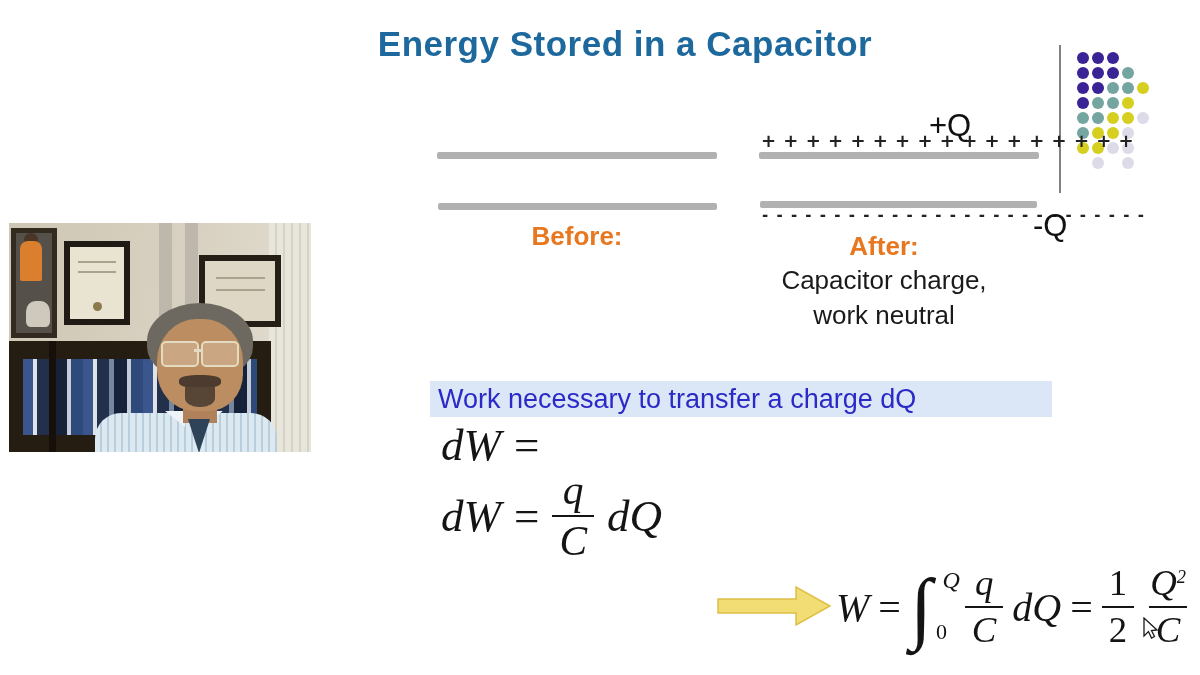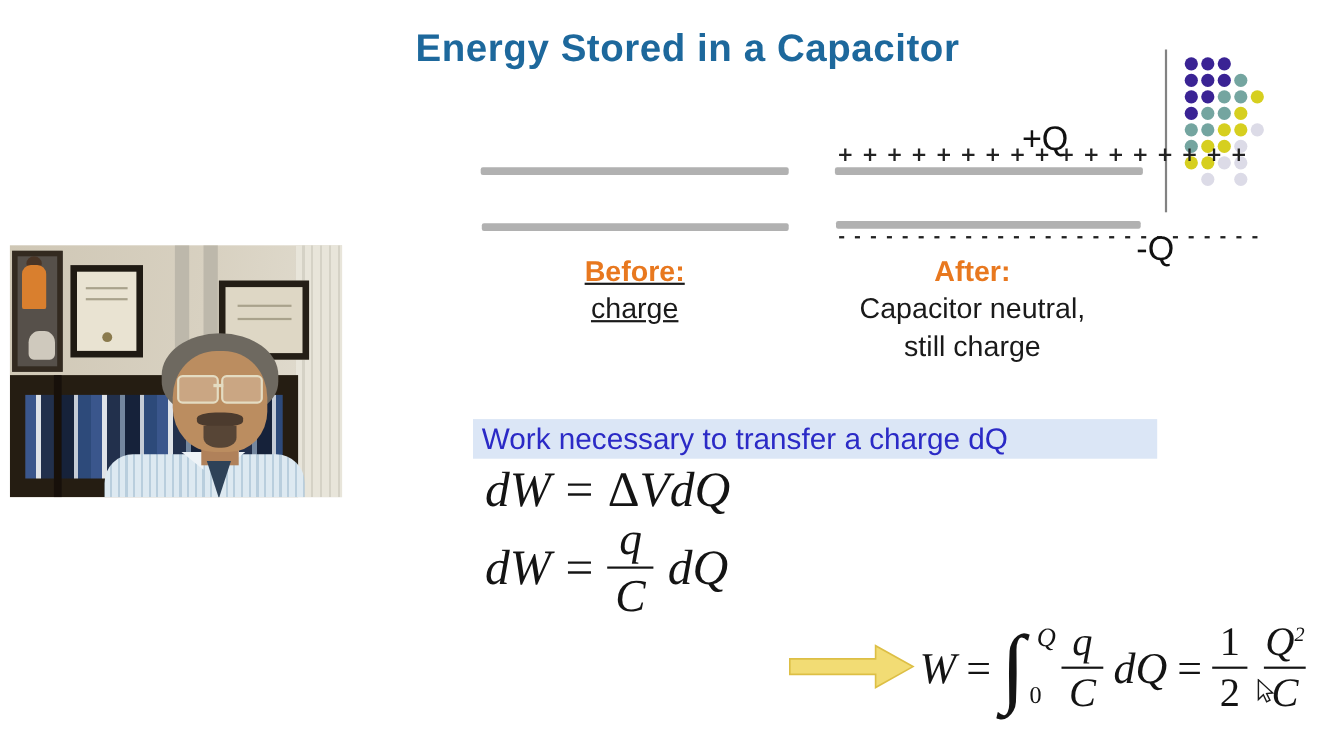--- a/index.html
+++ b/index.html
@@ -143,37 +143,35 @@
   <div class="abs plate" style="left:437px;top:152px;width:280px;"></div>
   <div class="abs plate" style="left:438px;top:203px;width:279px;"></div>
 
   <div class="abs charge-row plus-row">+ + + + + + + + + + + + + + + + +</div>
   <div class="abs plate" style="left:759px;top:152px;width:280px;"></div>
   <div class="abs plate" style="left:760px;top:201px;width:277px;"></div>
   <div class="abs charge-row dash-row">- - - - - - - - - - - - - - - - - - - - - - - - - - -</div>
   <div class="abs q-label" style="left:929px;top:108px;">+Q</div>
   <div class="abs q-label" style="left:1033px;top:208px;">-Q</div>
 
-  <div class="abs cap-block" style="left:437px;top:230px;width:280px;text-decoration:underline;">
+  <div class="abs cap-block" style="left:437px;top:220px;width:280px;">
     <div class="cap-head">Before:</div>
-    <div>charge</div>
   </div>
 
   <div class="abs cap-block" style="left:734px;top:230px;width:300px;">
     <div class="cap-head">After:</div>
-    <div>Capacitor neutral,</div>
-    <div>still charge</div>
+    <div>Capacitor charge,</div>
+    <div>work neutral</div>
   </div>
 
   <div class="abs work-box">Work necessary to transfer a charge dQ</div>
 
   <div class="abs eq eq1">
     <span>dW</span>
     <span class="rel">=</span>
-    <span><span class="upright">Δ</span><span>VdQ</span></span>
   </div>
 
   <div class="abs eq eq2">
     <span>dW</span>
     <span class="rel">=</span>
     <span class="frac">
       <span class="num">q</span>
       <span class="den">C</span>
     </span>
     <span>dQ</span>

